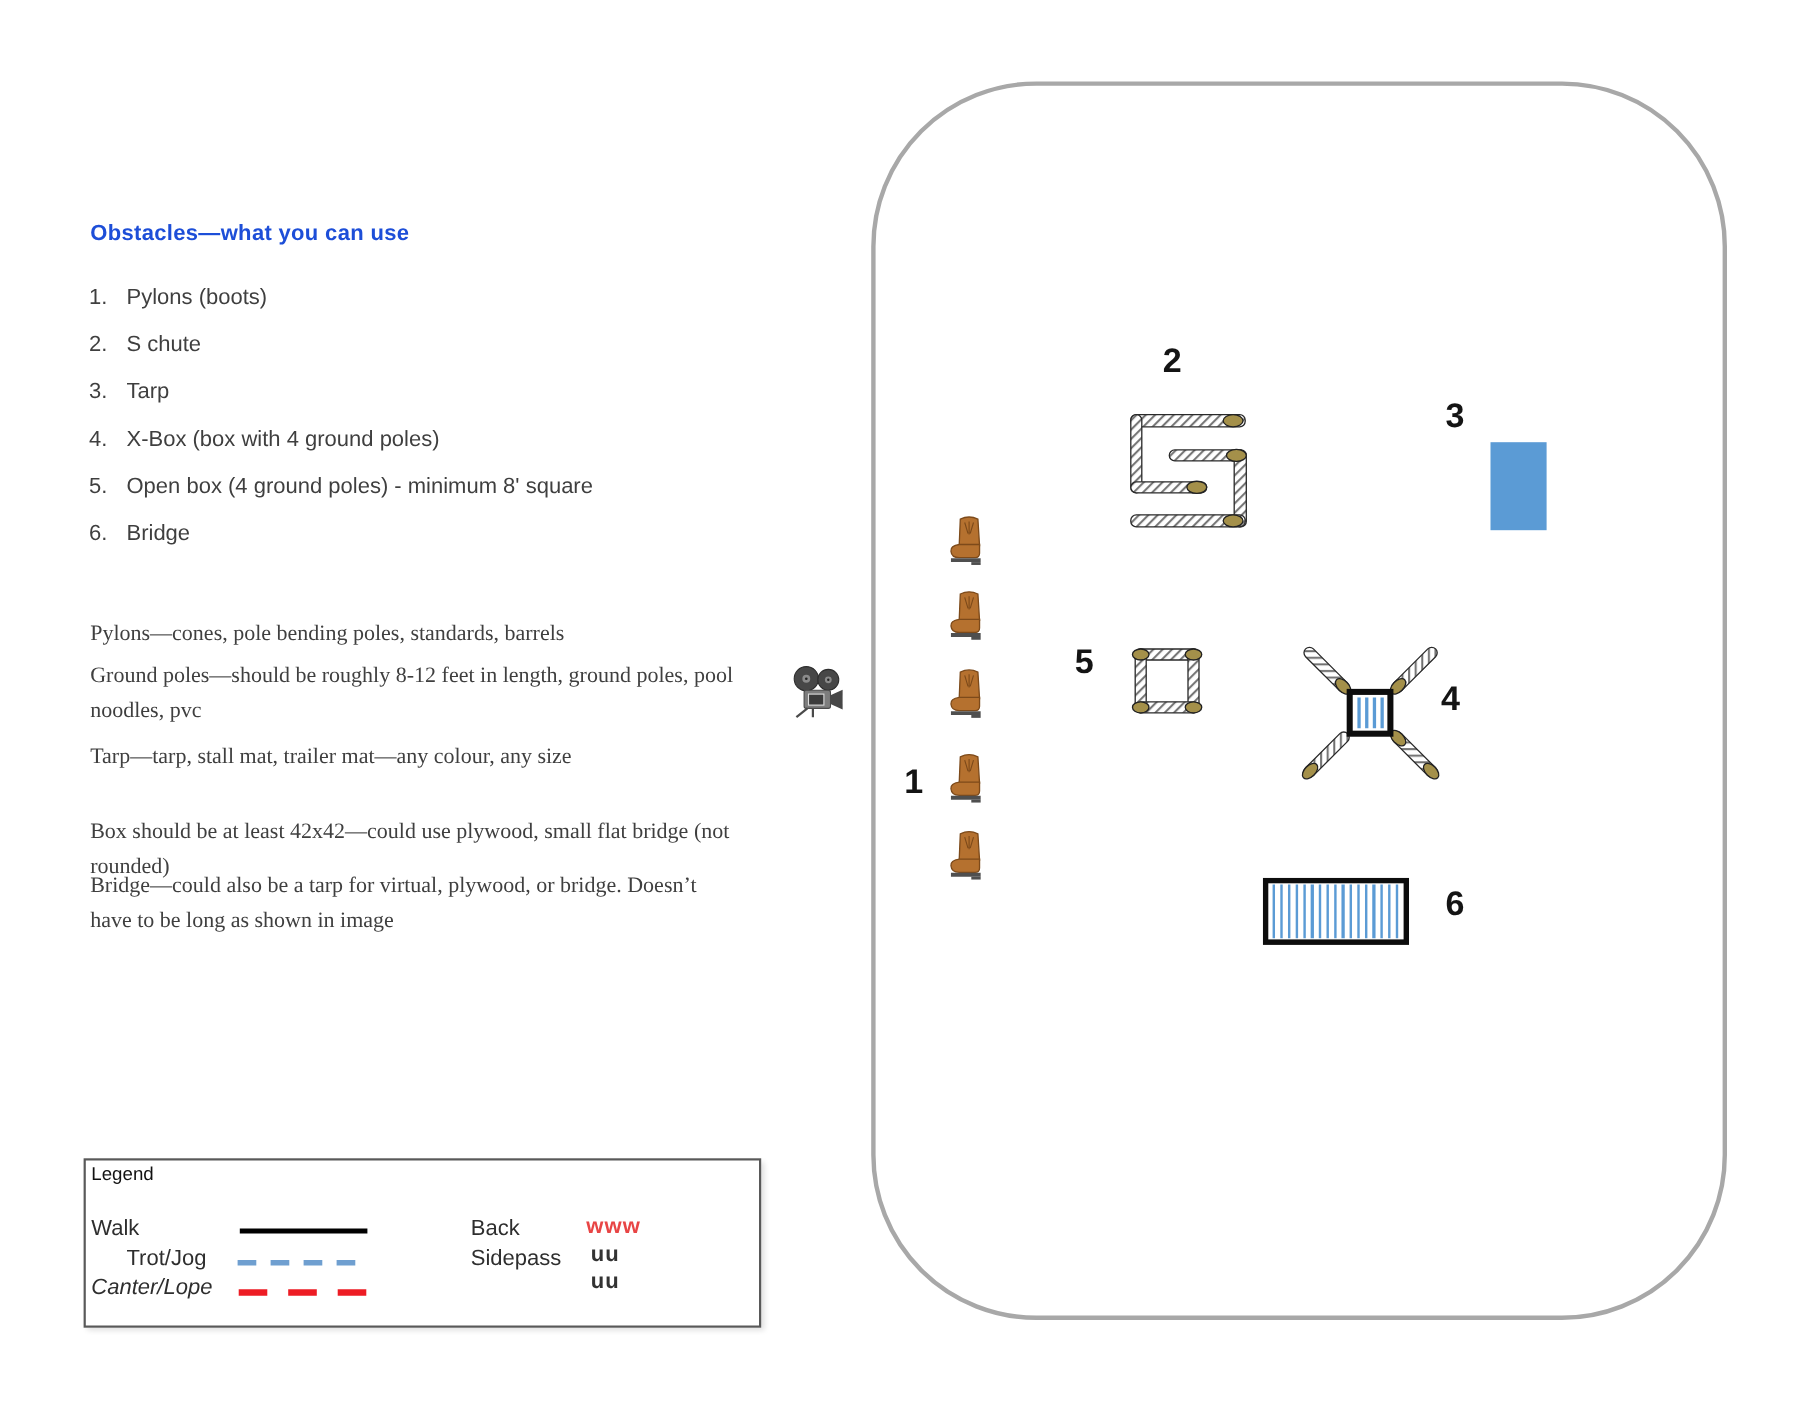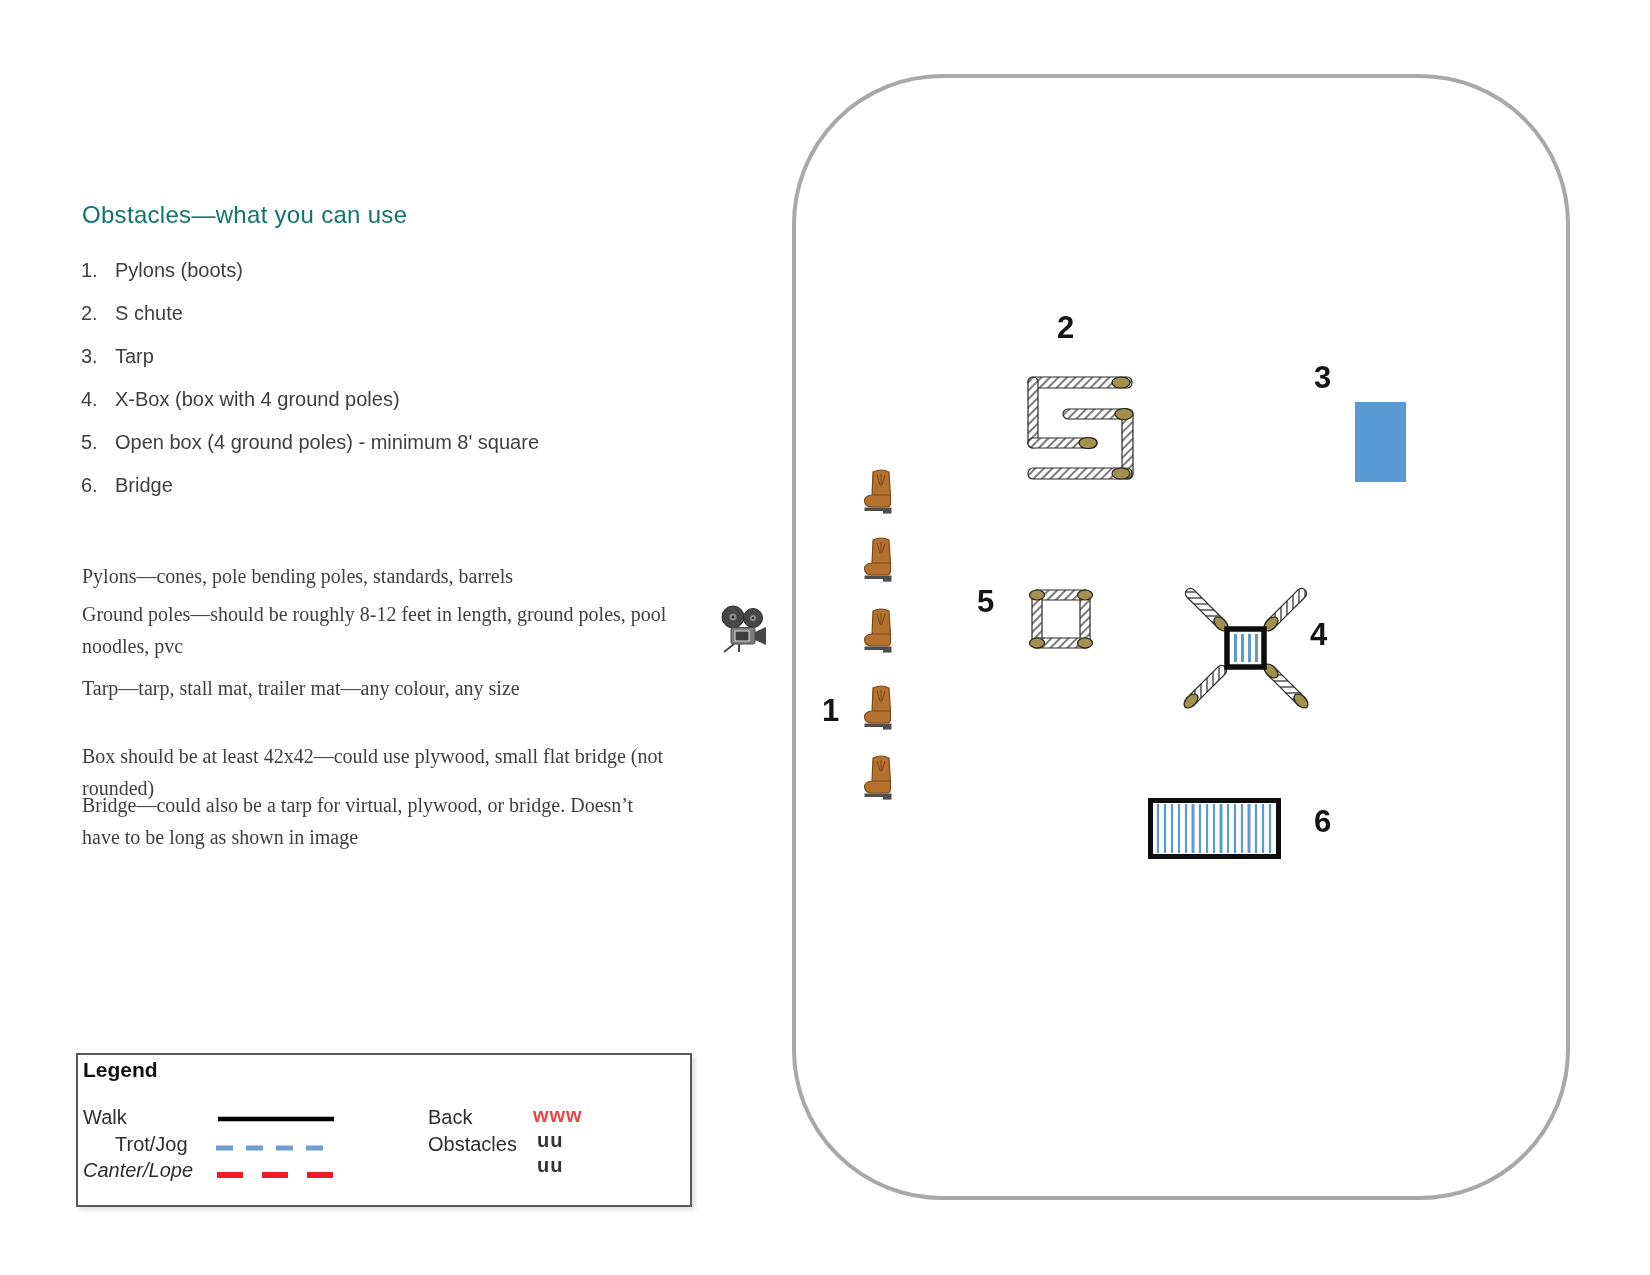--- a/index.html
+++ b/index.html
@@ -3,32 +3,32 @@
 <meta charset="utf-8">
 <style>
   html,body{margin:0;padding:0;}
   body{
     width:1650px;height:1275px;position:relative;background:#ffffff;
     font-family:"Liberation Sans", sans-serif;color:#3f3f3f;overflow:hidden;
   }
   .abs{position:absolute;}
 
   
-  .page-title{left:82px;top:201px;font-size:24px;font-weight:normal;color:#0f766e;letter-spacing:.3px;}
+  .page-title{left:82px;top:201px;font-size:20px;font-weight:bold;color:#1d4ed8;letter-spacing:.3px;}
   .obs-list{left:81px;top:249px;width:620px;}
   .obs-item{display:flex;height:43px;align-items:center;font-size:20px;}
   .obs-num{width:34px;flex:0 0 34px;}
   .note{left:82px;width:592px;font-size:20px;line-height:32px;font-family:Liberation Serif, serif;}
   .note.p1{top:560px;} .note.p2{top:598px;} .note.p3{top:672px;}
   .note.p4{top:714px;margin-top:26px;} .note.p5{top:789px;}
 
   
   .legend-box{left:76px;top:1053px;width:612px;height:150px;background:#fff;
     border:2px solid #595959;box-shadow:3px 3px 5px rgba(0,0,0,.13);}
-  .legend-title{left:83px;top:1058px;font-size:21px;font-weight:bold;color:#111;}
+  .legend-title{left:83px;top:1058px;font-size:17px;font-weight:normal;color:#111;}
   .leg-label{font-size:20px;color:#2e2e2e;}
   .lab-walk{left:83px;top:1106px;} .lab-trot{left:83px;top:1133px;margin-left:32px;} .lab-canter{left:83px;top:1159px;font-style:italic;}
   .lab-back{left:428px;top:1106px;} .lab-side{left:428px;top:1133px;}
   .sym{font-weight:bold;letter-spacing:1px;font-size:20px;line-height:20px;}
   .sym-back{left:533px;top:1105px;color:var(--back_symbol,#e84545);}
   .sym-side1{left:537px;top:1130px;color:var(--sidepass_symbol,#333);}
   .sym-side2{left:537px;top:1155px;color:var(--sidepass_symbol,#333);}
   .walk-line{stroke:var(--walk_line,#000);}
   .trot-line{stroke:var(--trot_line,#6f9fd0);}
   .canter-line{stroke:var(--canter_line,#ed1c24);}
@@ -133,21 +133,21 @@
 </svg>
 
 <div class="abs leg-label lab-canter">Canter/Lope</div>
 <svg class="abs" style="left:215px;top:1169px" width="122" height="12">
   <line class="canter-line" x1="2" y1="6" x2="120" y2="6" stroke-width="6" stroke-dasharray="26 19"></line>
 </svg>
 
 <div class="abs leg-label lab-back">Back</div>
 <div class="abs sym sym-back">www</div>
 
-<div class="abs leg-label lab-side">Obstacles</div>
+<div class="abs leg-label lab-side">Sidepass</div>
 <div class="abs sym sym-side1">uu</div>
 <div class="abs sym sym-side2">uu</div>
 
 <div class="abs arena"></div>
 
 <div class="abs marker m1">1</div>
 <div class="abs marker m2">2</div>
 <div class="abs marker m3">3</div>
 <div class="abs marker m4">4</div>
 <div class="abs marker m5">5</div>

